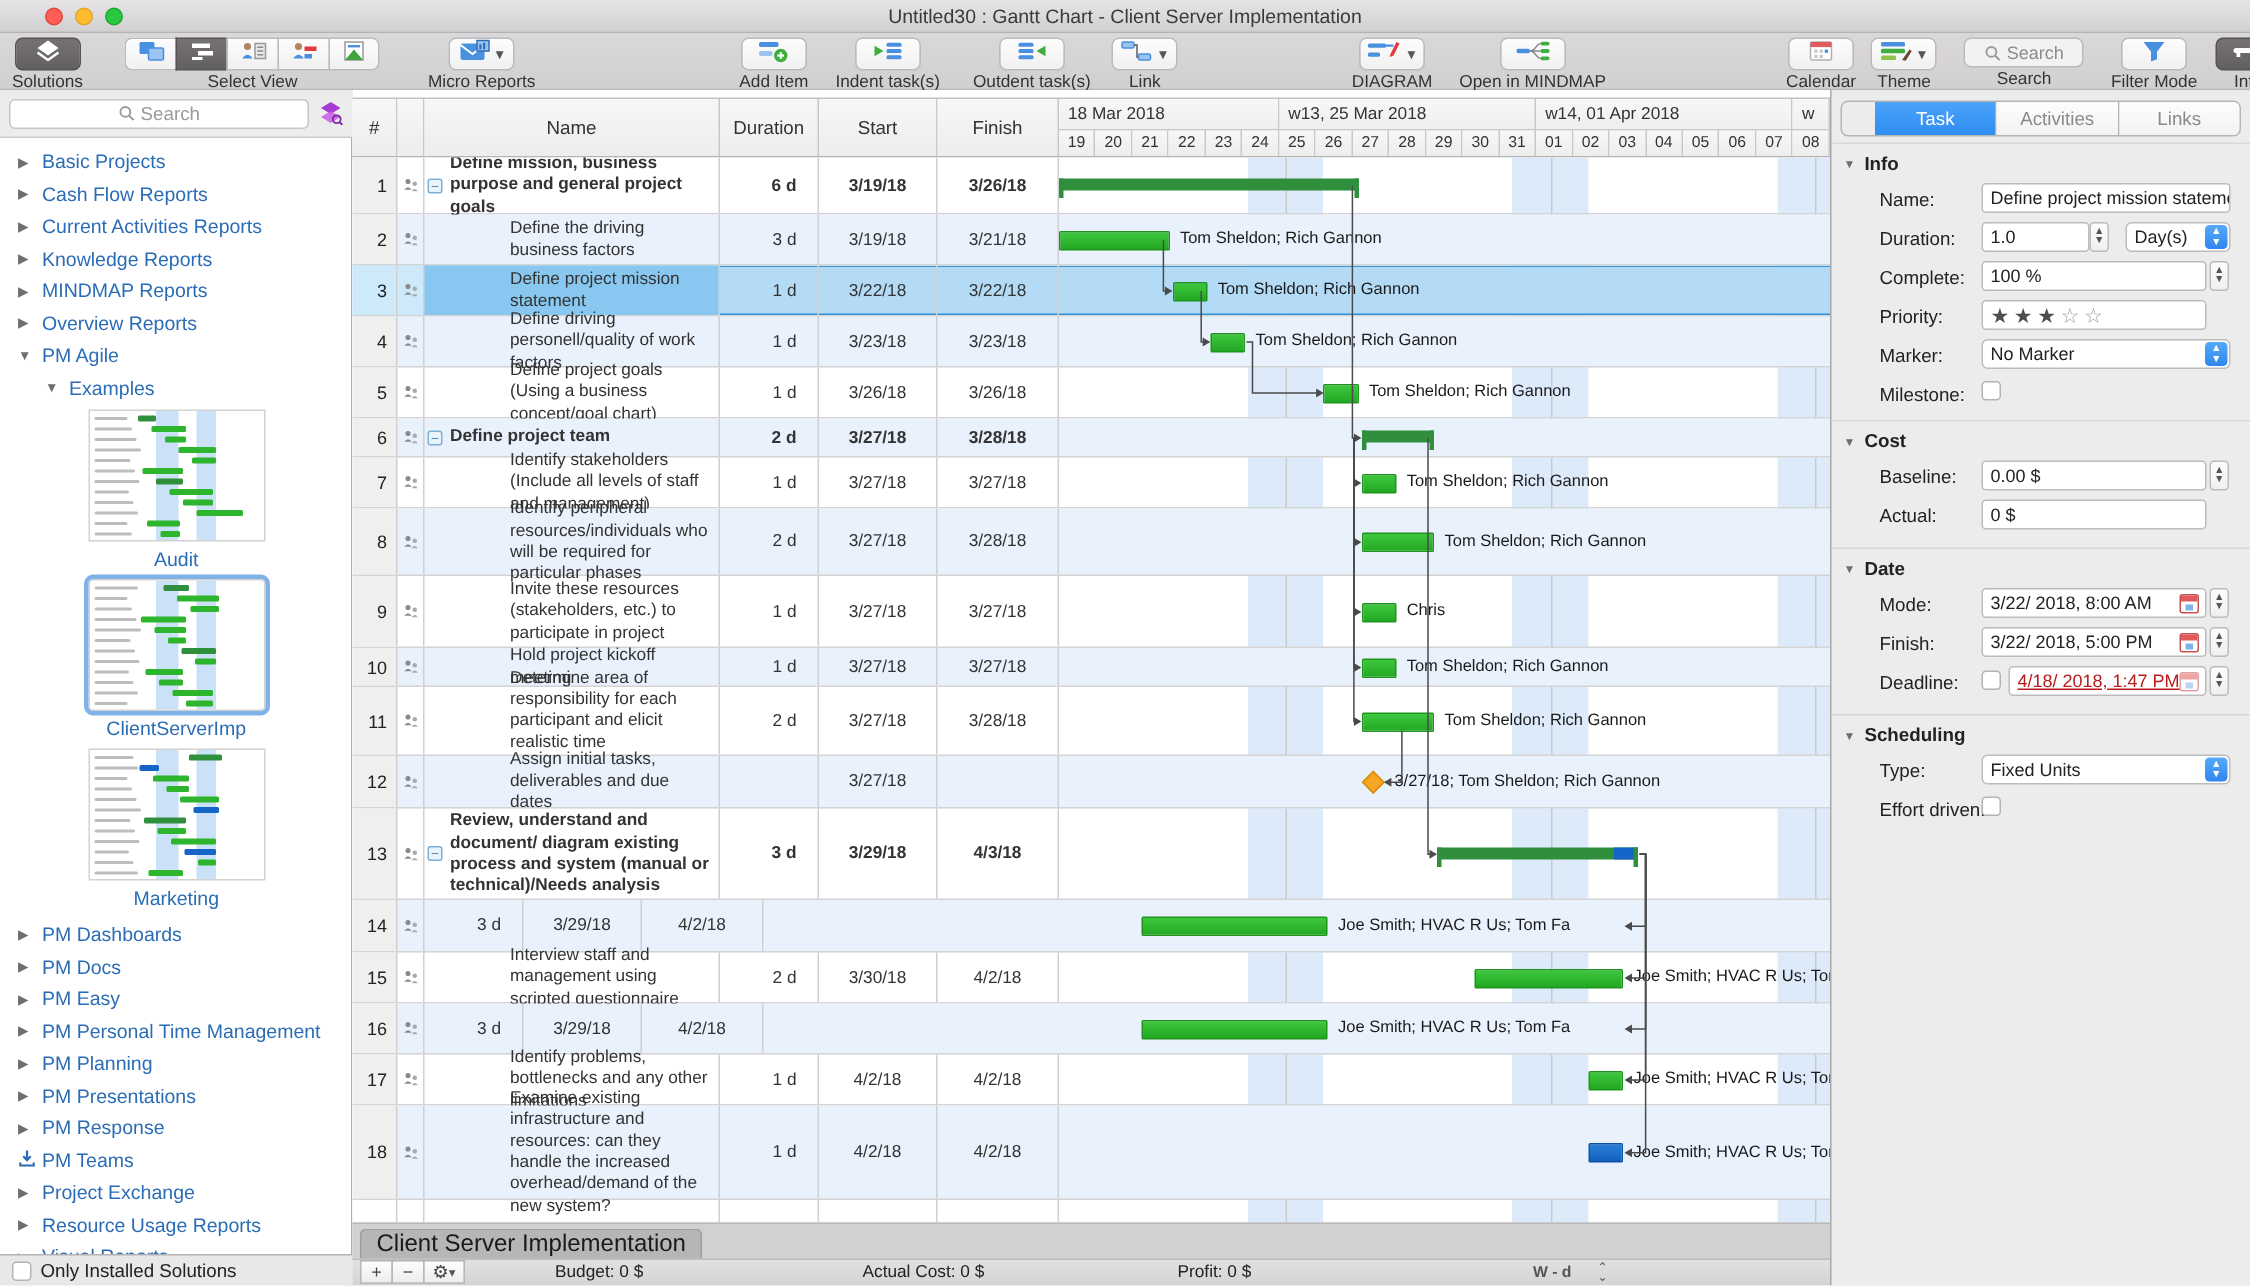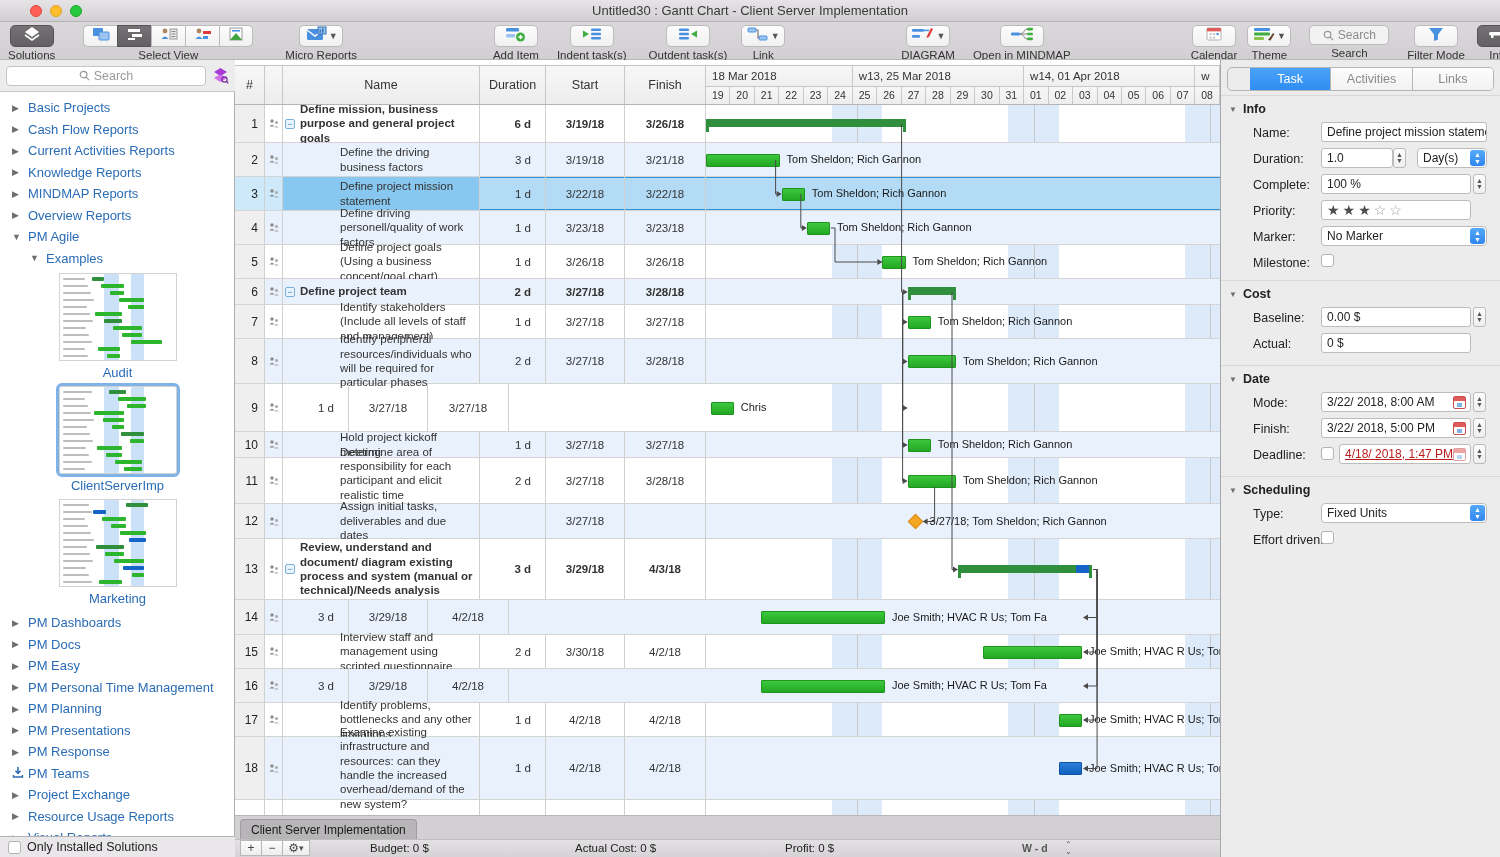--- a/index.html
+++ b/index.html
@@ -93,21 +93,21 @@
 .bar.summary:before, .bar.summary:after { content:""; position:absolute; top:0; width:3px; height:13px; background:#2f8f3c; }
 .bar.summary:before { left:0; } .bar.summary:after { right:0; }
 .bar .prog-blue { position:absolute; right:0; top:0; height:8px; background:#1565c8; }
 .bar.milestone { width:11px; height:11px; background:#f5a623; border:1px solid #d98c12; transform:rotate(45deg); }
 .bar-label { position:absolute; font-size:11px; color:#1a1a1a; white-space:nowrap;text-align:center; }
 #links-svg { position:absolute; left:471px; top:0; width:514px; height:710px; pointer-events:none; }
 
 
 #tabstrip { position:absolute; left:0; top:755px; width:985px; height:25px; background:#d2d0d2; border-top:1px solid #b8b8b8; border-bottom:1px solid #bdbdbd; display:flex; align-items:flex-end; }
 #doc-tab { margin-left:5px; height:20px; background:#b7b5b7; border:1px solid #9e9c9e; border-bottom:none; border-radius:4px 4px 0 0;
-  font-size:12px; color:#1a1a1a; display:flex; align-items:center; padding:0 10px; }
+  font-size:16px; color:#1a1a1a; display:flex; align-items:center; padding:0 10px; }
 #statusbar { position:absolute; left:0; top:780px; width:985px; height:17px; background:linear-gradient(#e2e0e2,#d5d3d5); }
 .sb-btn { position:absolute; top:0; width:22px; height:16px; background:linear-gradient(#fdfdfd,#eeedee); border:1px solid #b8b8b8;
   font-size:12px; color:#444; display:flex; align-items:center; justify-content:center; }
 .status-text { position:absolute; top:2px; font-size:11.5px; color:#222; }
 #zoom-track { position:absolute; top:7px; left:1090px; width:115px; height:3px; background:#b0b0b0; border-radius:2px; }
 #zoom-fill { position:absolute; left:0; top:0; height:3px; width:68px; background:#2f7ce6; border-radius:2px; }
 #zoom-knob { position:absolute; left:62px; top:-6px; width:14px; height:14px; background:#fdfdfd; border:1px solid #c2c2c2; border-radius:50%; box-shadow:0 1px 1px rgba(0,0,0,.25); }
 .mini-spin { position:absolute; top:1px; font-size:8px; color:#555; line-height:7px; text-align:center; }
 
 
@@ -784,20 +784,23 @@
       </div>
       <div class="trow" style="height: 48px;">
         <div class="tcell cell-num" style="width:30px">9</div>
         <div class="tcell cell-res" style="width:18px">
           <svg width="12" height="11" viewBox="0 0 12 11">
             <circle cx="4" cy="3" r="1.7" fill="#8a8a8a"></circle>
             <path d="M1.5 8.5 q2.5 -3.4 5 0 Z" fill="#8a8a8a"></path>
             <circle cx="8.5" cy="4.5" r="1.5" fill="#aaa"></circle>
             <path d="M6.5 9.5 q2 -3 4 0 Z" fill="#aaa"></path>
           </svg>
+        </div>
+        <div class="tcell cell-name " style="width:197px">
+          <span>Invite these resources (stakeholders, etc.) to participate in project</span>
         </div>
         <div class="tcell cell-dur" style="width:66px">1 d</div>
         <div class="tcell cell-ctr" style="width:79px">3/27/18</div>
         <div class="tcell cell-ctr" style="width:81px">3/27/18</div>
         <div class="tcell gcell" style="width:514px;border-right:none">
           <div class="bar task" style="left:201.6px;top:17.5px;width:23.2px"></div>
           <span class="bar-label" style="left:231.79999999999998px;top:17px">Chris</span>
         </div>
       </div>
       <div class="trow alt" style="height: 26px;">

